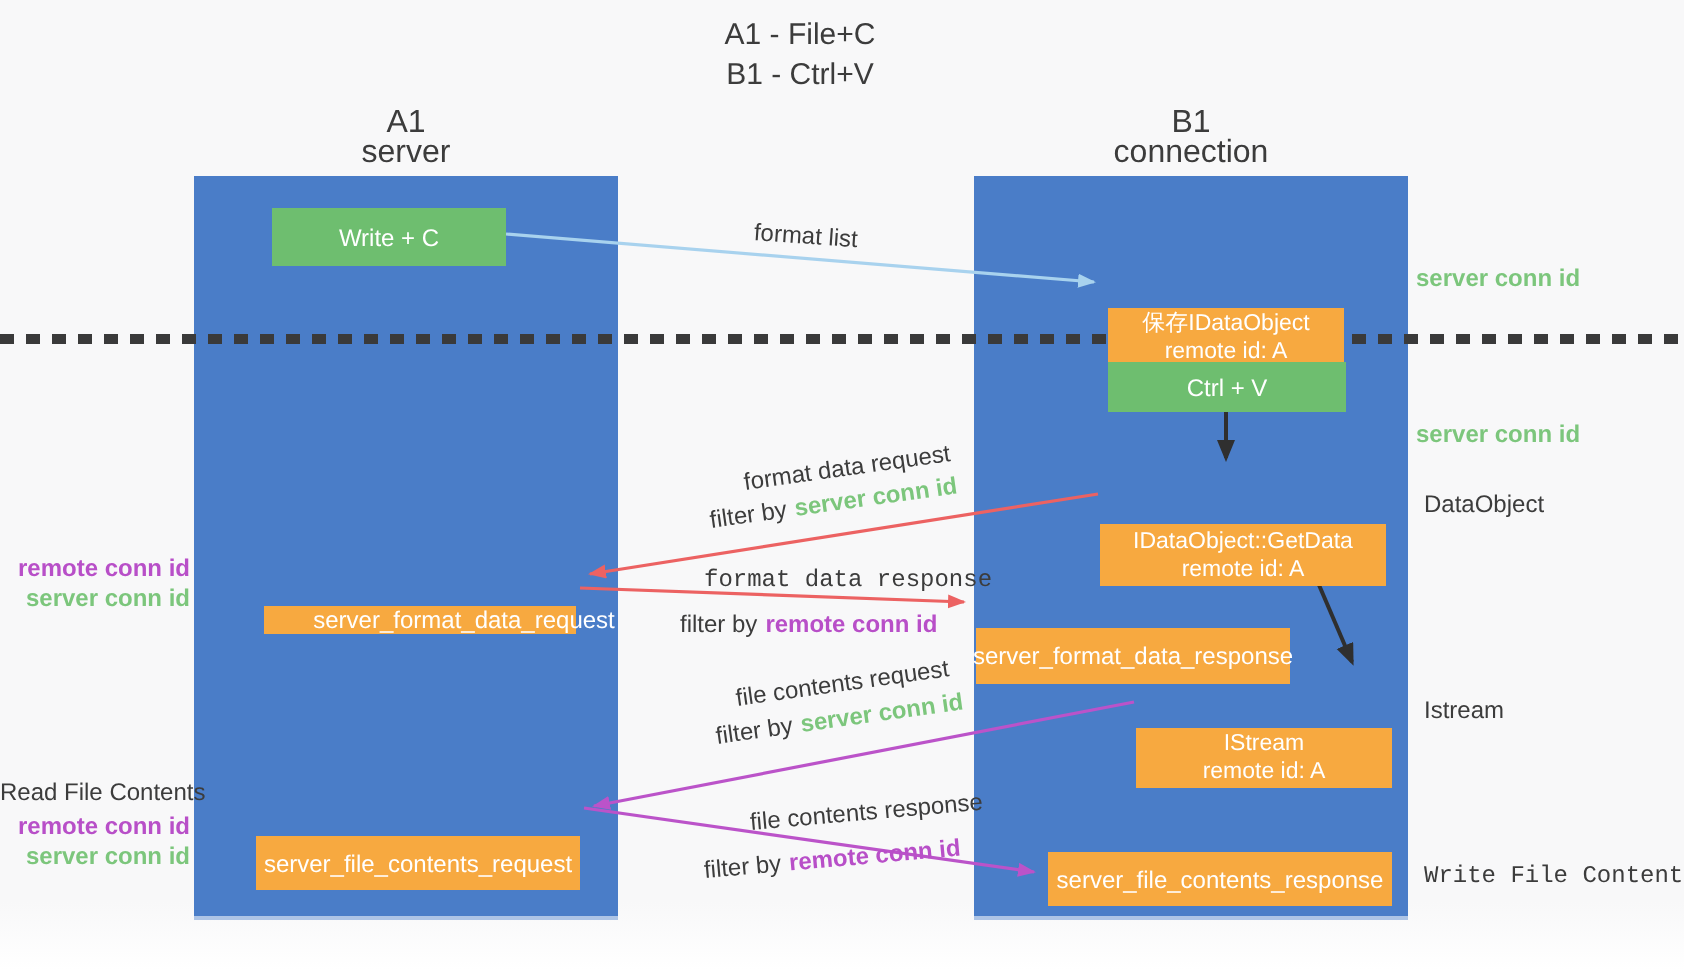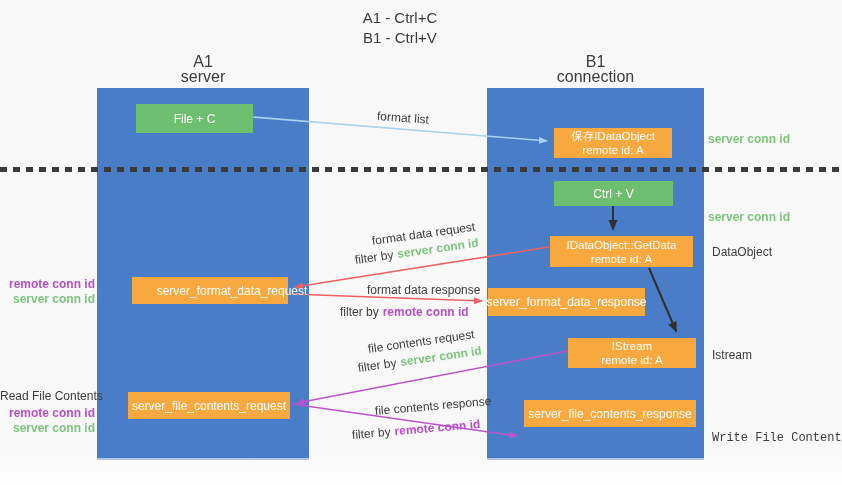--- a/index.html
+++ b/index.html
@@ -26,40 +26,40 @@
   .arrows{position:absolute;left:0;top:0;width:842px;height:485px;pointer-events:none;}
   .s-blue{stroke:var(--light_blue_arrow);stroke-width:1.6;}
   .s-red{stroke:var(--red_arrow);stroke-width:1.6;}
   .s-purple{stroke:var(--purple_arrow);stroke-width:1.6;}
   .s-black{stroke:var(--black_arrow);stroke-width:2;}
   .f-blue{fill:var(--light_blue_arrow);} .f-red{fill:var(--red_arrow);}
   .f-purple{fill:var(--purple_arrow);} .f-black{fill:var(--black_arrow);}
   .node{position:absolute;display:flex;flex-direction:column;justify-content:center;align-items:center;
         color:#fff;text-align:center;font-size:12px;line-height:14px;}
   .node.green{background:var(--node_green);}
-  .node.orange{background:var(--node_orange);}
+  .node.orange{background:var(--node_orange);margin-top:26px;}
   .node .l2{font-size:11.5px;}
   .albl{position:absolute;white-space:nowrap;font-size:12px;color:var(--dark_text);transform-origin:left center;}
   .albl .g{color:var(--green_text);font-weight:bold;}
   .albl .p{color:var(--purple_text);font-weight:bold;}
   .albl .fb{margin-right:4px;}
   .side{position:absolute;white-space:nowrap;font-size:12px;color:var(--dark_text);}
   .side.green{color:var(--green_text);font-weight:bold;}
   .idpair{position:absolute;left:0;width:95px;text-align:right;font-size:12px;line-height:15px;font-weight:bold;white-space:nowrap;}
   .idpair .remote{color:var(--purple_text);}
   .idpair .server{color:var(--green_text);}
   .readlbl{position:absolute;left:0;width:95px;text-align:center;font-size:12px;color:var(--dark_text);white-space:nowrap;}
 </style>
 </head>
 <body>
 
 <div class="canvas">
 
   <div class="title">
-    <div>A1 - Ctrl+C</div>
+    <div>A1 - File+C</div>
     <div>B1 - Ctrl+V</div>
   </div>
 
   <div class="col-header left">
     <div>A1</div>
     <div>server</div>
   </div>
   <div class="col-header right">
     <div>B1</div>
     <div>connection</div>
@@ -88,38 +88,38 @@
     <line x1="253" y1="117" x2="547" y2="141" class="s-blue" marker-end="url(#m-blue)"></line>
     <line x1="613" y1="206" x2="613" y2="229" class="s-black" marker-end="url(#m-black)"></line>
     <line x1="549" y1="247" x2="295" y2="287" class="s-red" marker-end="url(#m-red)"></line>
     <line x1="290" y1="294" x2="482" y2="301" class="s-red" marker-end="url(#m-red)"></line>
     <line x1="649" y1="268" x2="676" y2="331" class="s-black" marker-end="url(#m-black)"></line>
     <line x1="567" y1="351" x2="297" y2="403" class="s-purple" marker-end="url(#m-purple)"></line>
     <line x1="292" y1="404" x2="517" y2="436" class="s-purple" marker-end="url(#m-purple)"></line>
   </svg>
 
   <div class="node green" style="left:136px;top:104px;width:117px;height:29px;">
-    <div>File + C</div>
+    <div>Write + C</div>
   </div>
 
   <div class="node orange" style="left:554px;top:128px;width:118px;height:30px;">
     <div class="l2">保存IDataObject</div>
     <div class="l2">remote id: A</div>
   </div>
 
   <div class="node green" style="left:554px;top:181px;width:119px;height:25px;">
     <div>Ctrl + V</div>
   </div>
 
   <div class="node orange" style="left:550px;top:236px;width:143px;height:31px;">
     <div class="l2">IDataObject::GetData</div>
     <div class="l2">remote id: A</div>
   </div>
 
-  <div class="node orange" style="left:132px;top:277px;width:156px;height:27px;padding-left:44px;">
+  <div class="node orange" style="left:132px;top:277px;width:156px;height:14px;padding-left:44px;">
     <div>server_format_data_request</div>
   </div>
 
   <div class="node orange" style="left:488px;top:288px;width:157px;height:28px;">
     <div>server_format_data_response</div>
   </div>
 
   <div class="node orange" style="left:568px;top:338px;width:128px;height:30px;">
     <div class="l2">IStream</div>
     <div class="l2">remote id: A</div>
@@ -133,21 +133,21 @@
     <div>server_file_contents_response</div>
   </div>
 
   <div class="albl" style="left:377px;top:109px;transform:rotate(4deg);">format list</div>
 
   <div class="albl" style="left:372px;top:234px;transform:rotate(-8deg);">format data request</div>
   <div class="albl" style="left:355px;top:253px;transform:rotate(-8deg);">
     <span class="fb">filter by</span><span class="g">server conn id</span>
   </div>
 
-  <div class="albl" style="left:367px;top:283px;">format data response</div>
+  <div class="albl" style="left:352px;top:283px;font-family:Liberation Mono, monospace;">format data response</div>
   <div class="albl" style="left:340px;top:305px;">
     <span class="fb">filter by</span><span class="p">remote conn id</span>
   </div>
 
   <div class="albl" style="left:368px;top:342px;transform:rotate(-8deg);">file contents request</div>
   <div class="albl" style="left:358px;top:361px;transform:rotate(-8deg);">
     <span class="fb">filter by</span><span class="g">server conn id</span>
   </div>
 
   <div class="albl" style="left:375px;top:404px;transform:rotate(-5deg);">file contents response</div>

